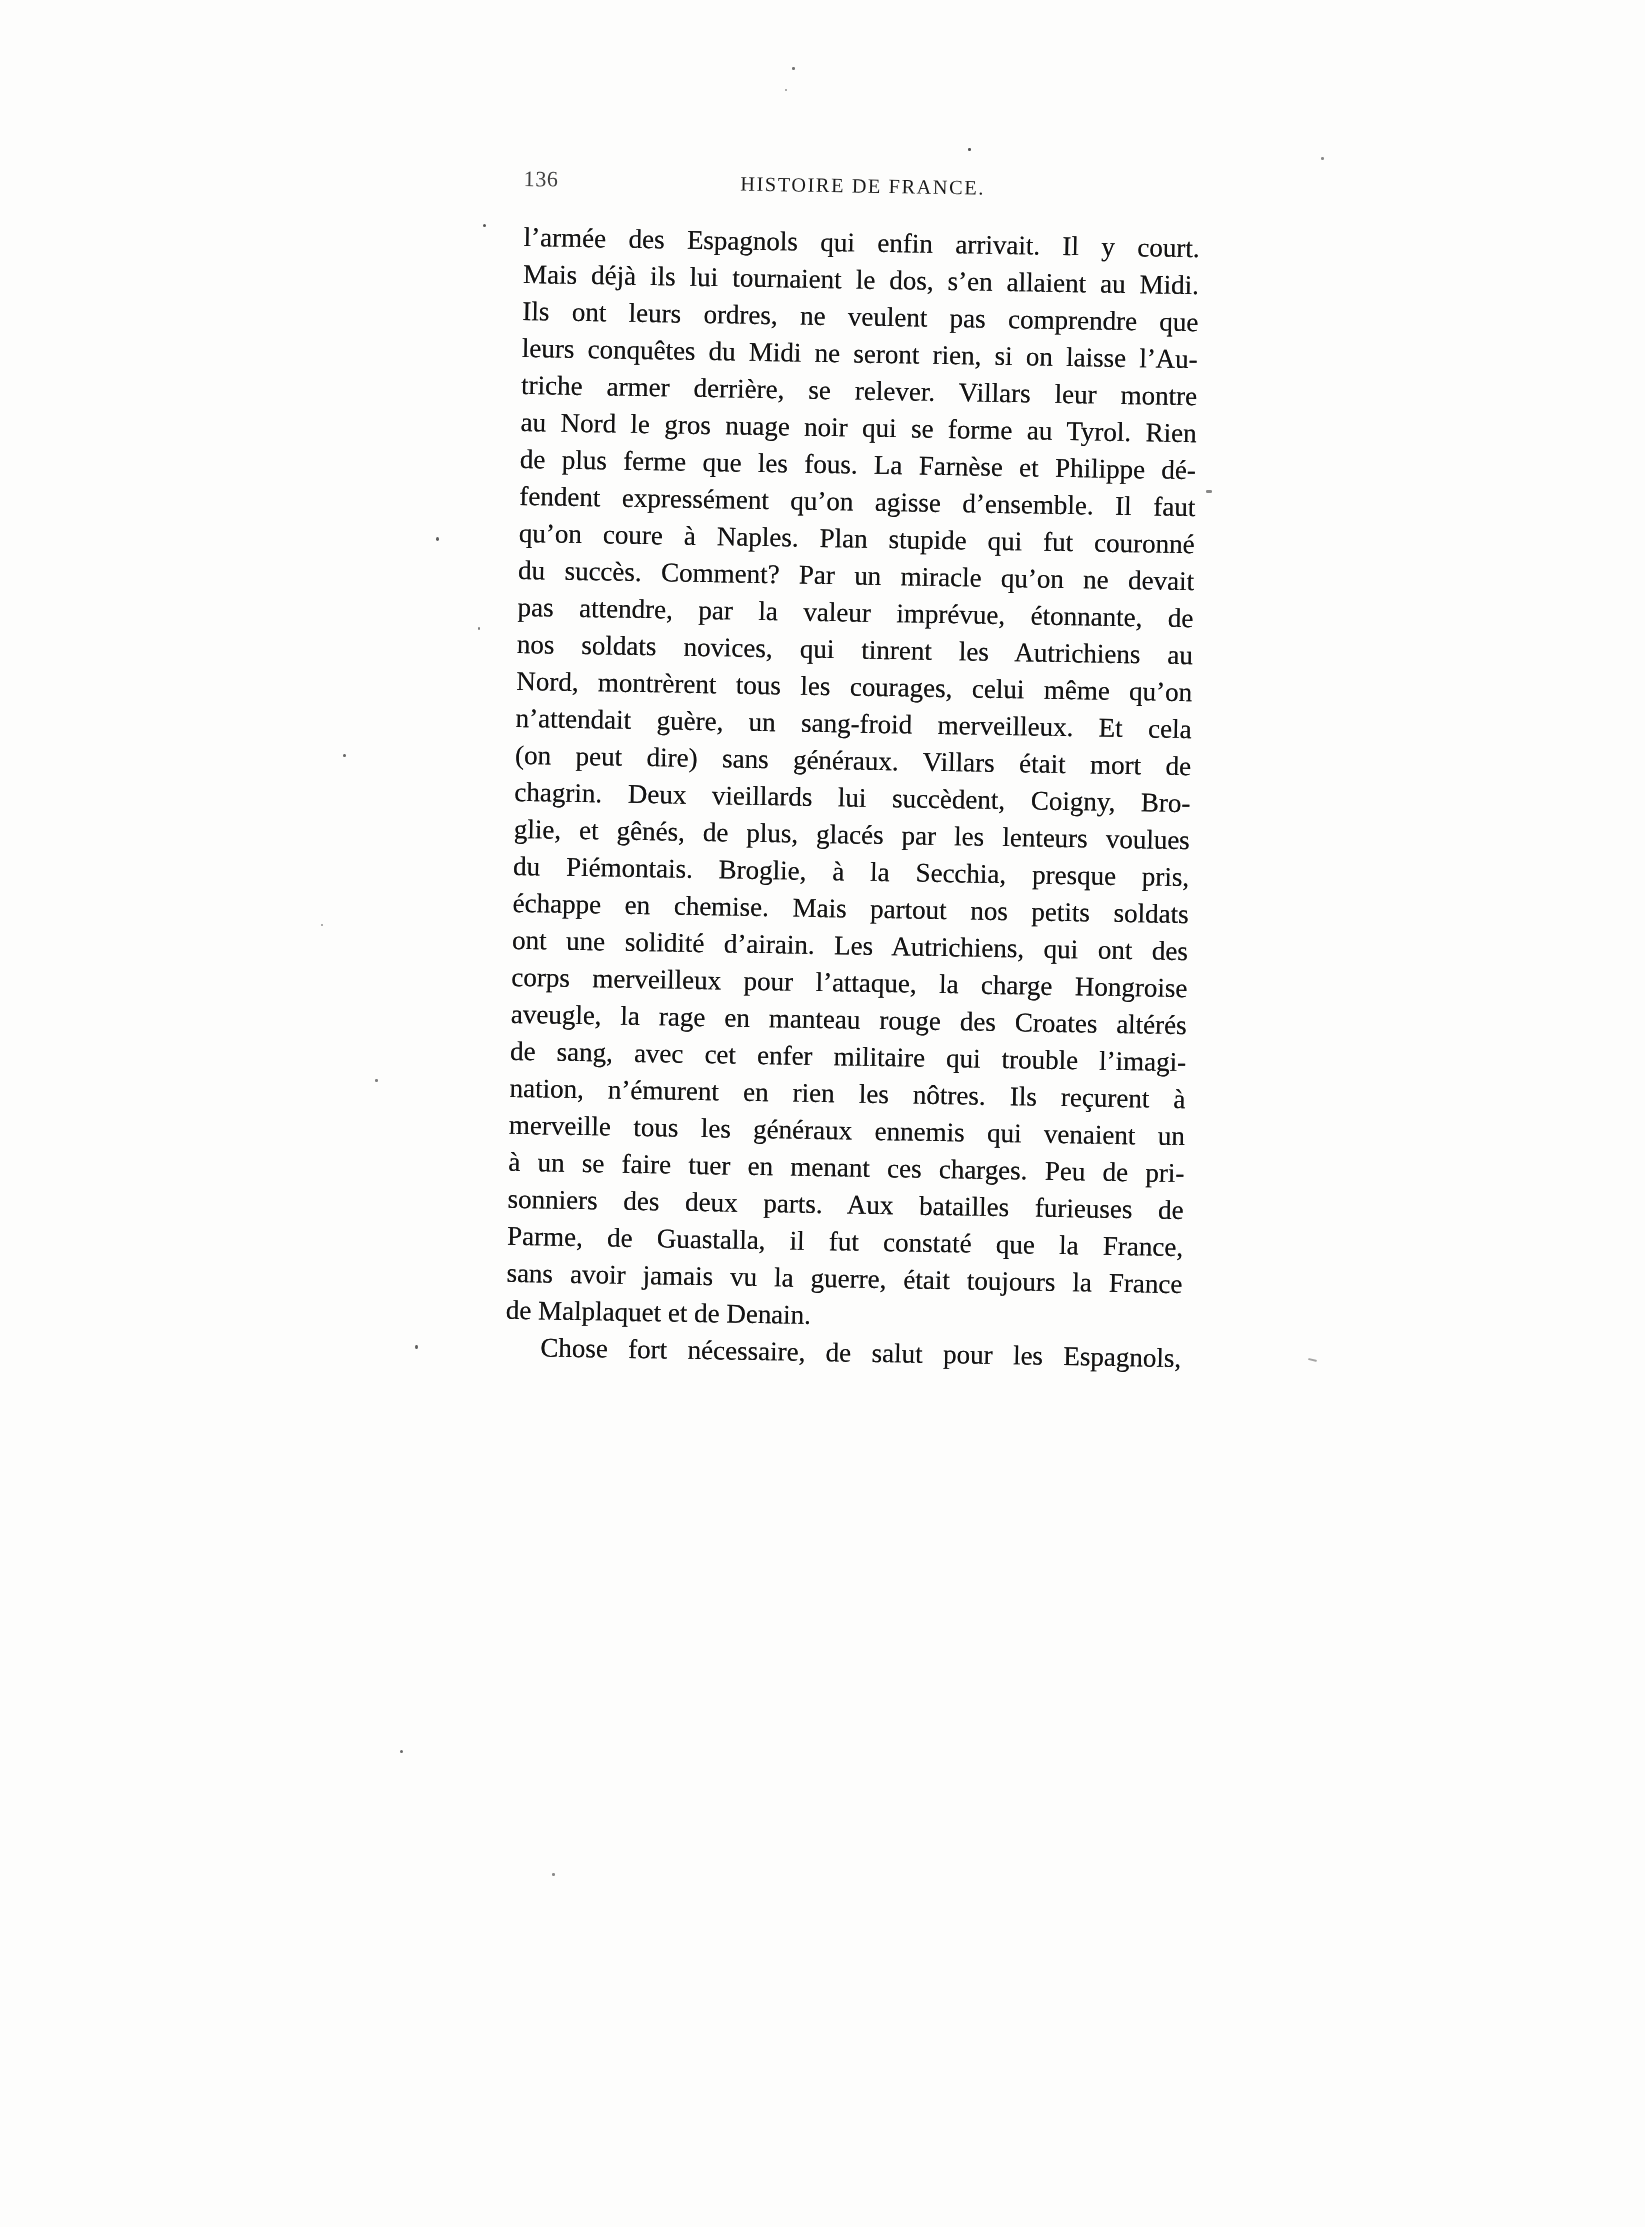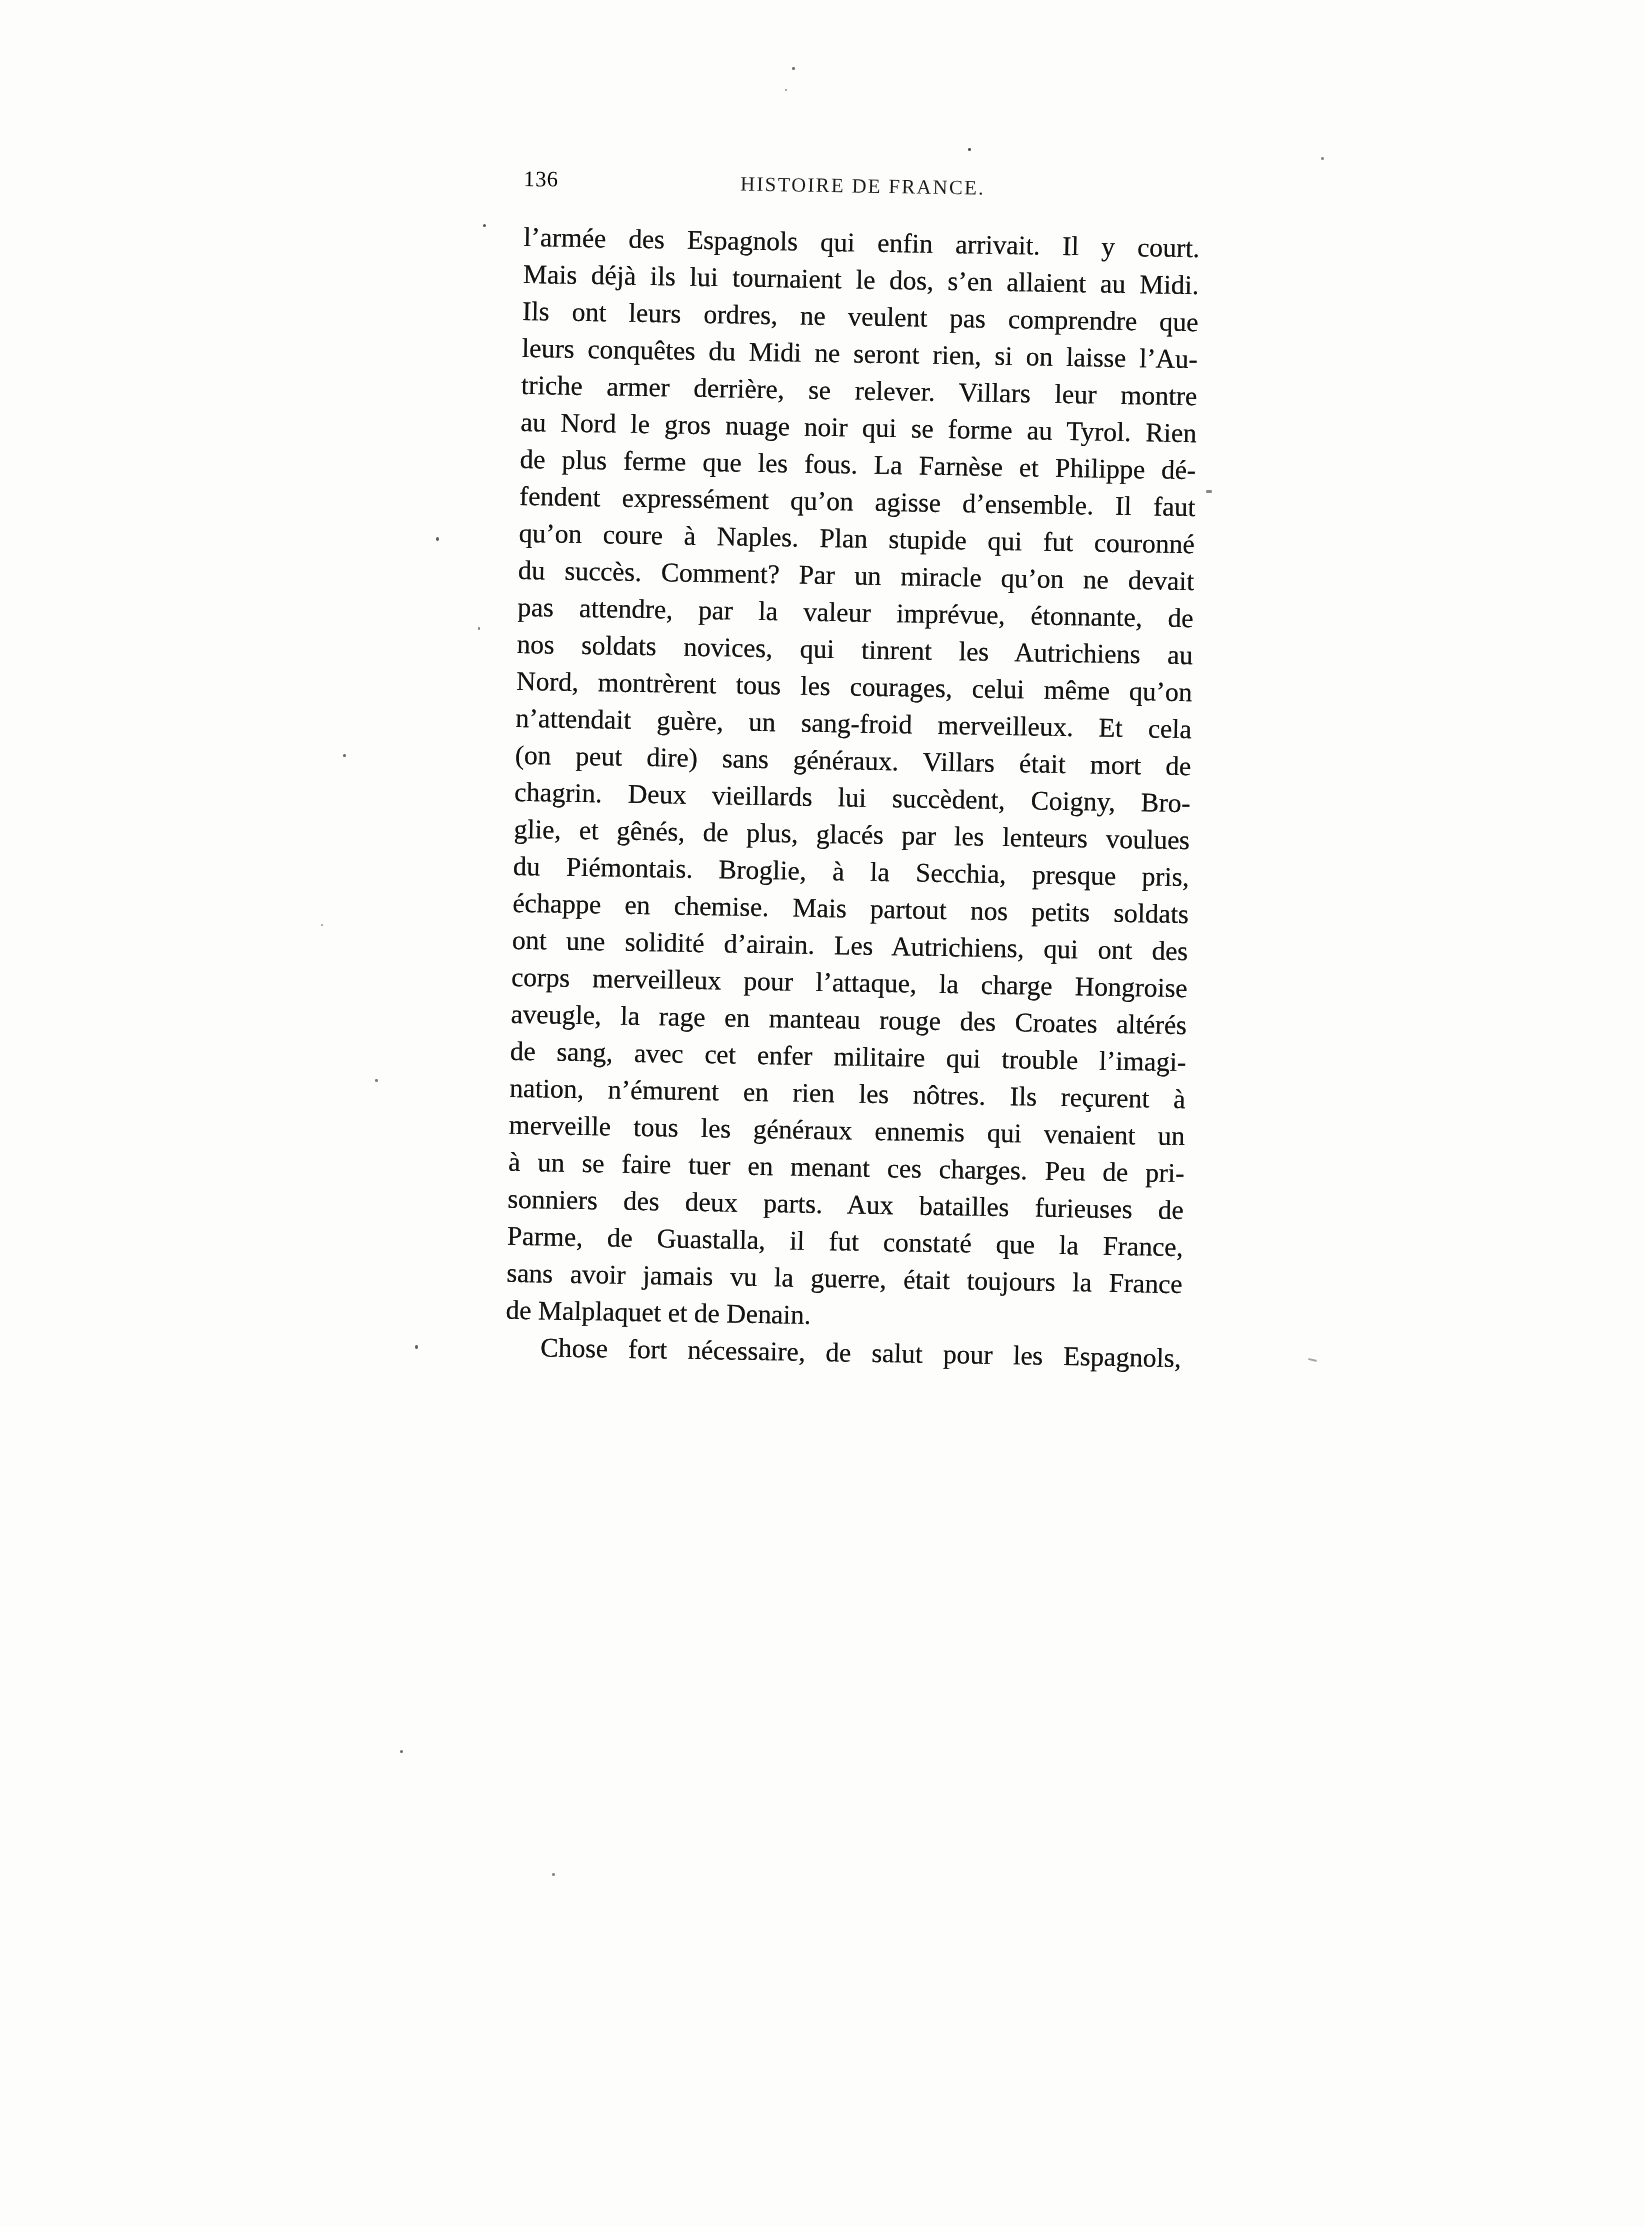--- a/index.html
+++ b/index.html
@@ -23,21 +23,21 @@
     width: 100%; height: 100%;
     transform: rotate(0.95deg);
     transform-origin: 524px 219px;
   }
   .pagenum {
     position: absolute;
     left: 523px;
     top: 166px;
     font-size: 22px;
     letter-spacing: 0.6px;
-    color: #000000;
+    color: #404040;
   }
   .runhead {
     position: absolute;
     left: 524px;
     top: 169px;
     width: 676px;
     text-align: center;
     font-size: 20.3px;
     letter-spacing: 1.6px;
     color: #1a1a1a;

